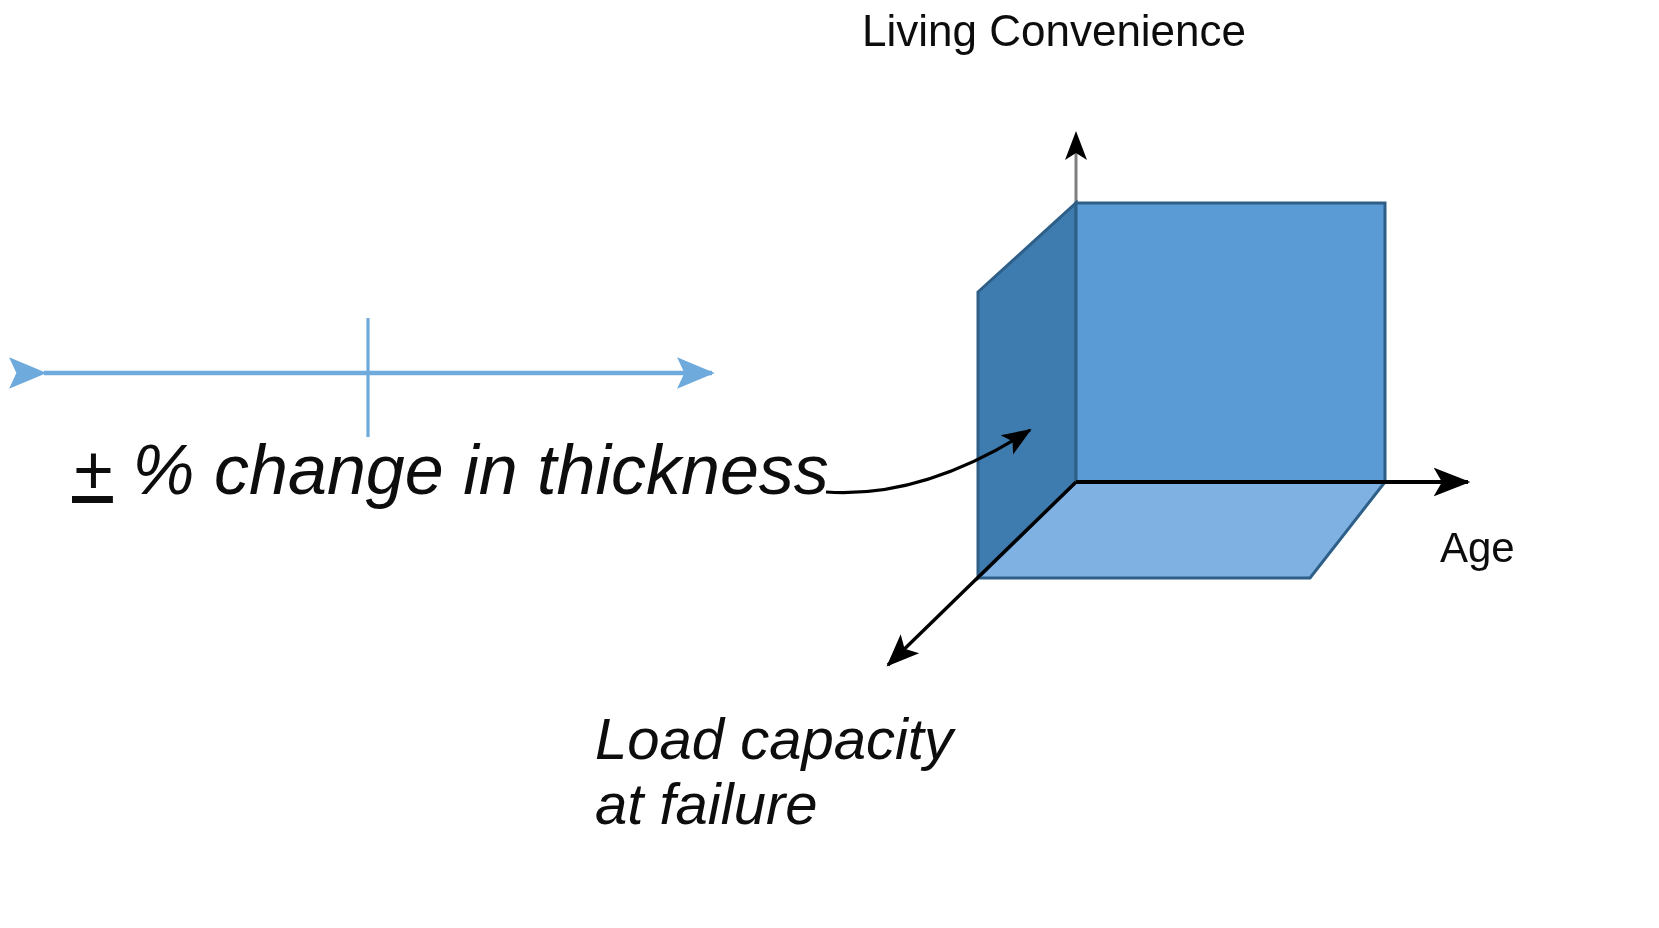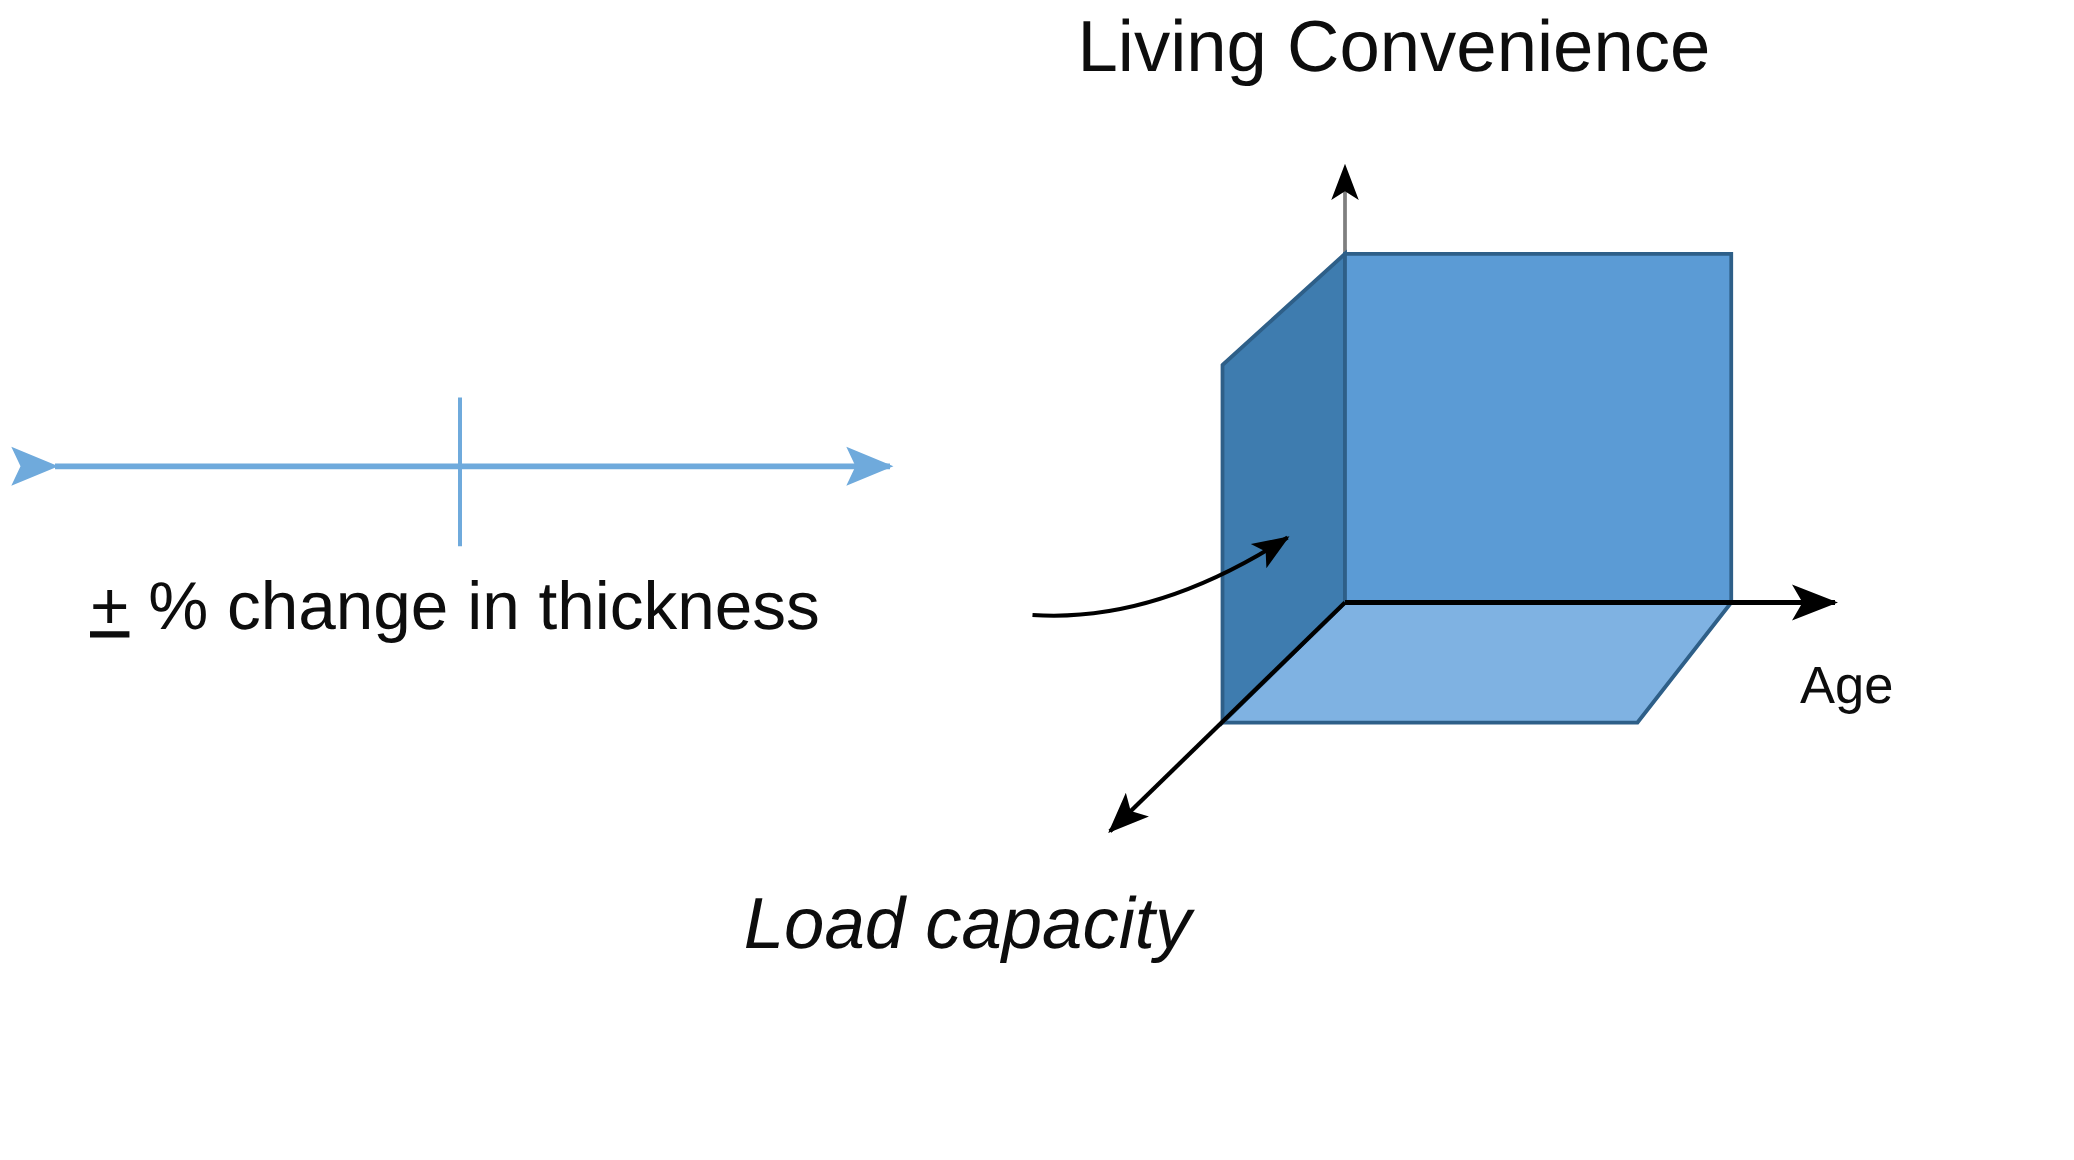--- a/index.html
+++ b/index.html
@@ -24,31 +24,32 @@
   .lbl {
     position: absolute;
     white-space: pre;
     font-family: "Liberation Sans", sans-serif;
     color: #0d0d0d;
     line-height: 1.12;
   }
   #title-living-convenience {
     left: 862px;
     top: 6px;
-    font-size: 58px;
+    font-size: 44px;
   }
   #label-age {
     left: 1440px;
     top: 524px;
     font-size: 42px;
   }
   #label-thickness {
     left: 72px;
-    top: 455px;
-    font-size: 54px;
+    top: 431px;
+    font-size: 70px;
+    font-style: italic;
   }
   #label-thickness .pm {
     text-decoration: underline;
     text-underline-offset: 2px;
   }
   #label-load-capacity {
     left: 595px;
     top: 707px;
     font-size: 58px;
     font-style: italic;
@@ -105,13 +106,13 @@
     <path d="M826,492 C900,497 968,470 1030,430" fill="none" stroke="#000000" stroke-width="3.2" marker-end="url(#mk-black-arrow)"></path>
   </g>
 </svg>
 
 <div class="lbl" id="title-living-convenience">Living Convenience</div>
 
 <div class="lbl" id="label-age">Age</div>
 
 <div class="lbl" id="label-thickness"><span class="pm">+</span><span> % change in thickness</span></div>
 
-<div class="lbl" id="label-load-capacity"><span>Load capacity</span></div>
+<div class="lbl" id="label-load-capacity"><span>Load capacity</span><span class="line2">at failure</span></div>
 
 </body></html>

